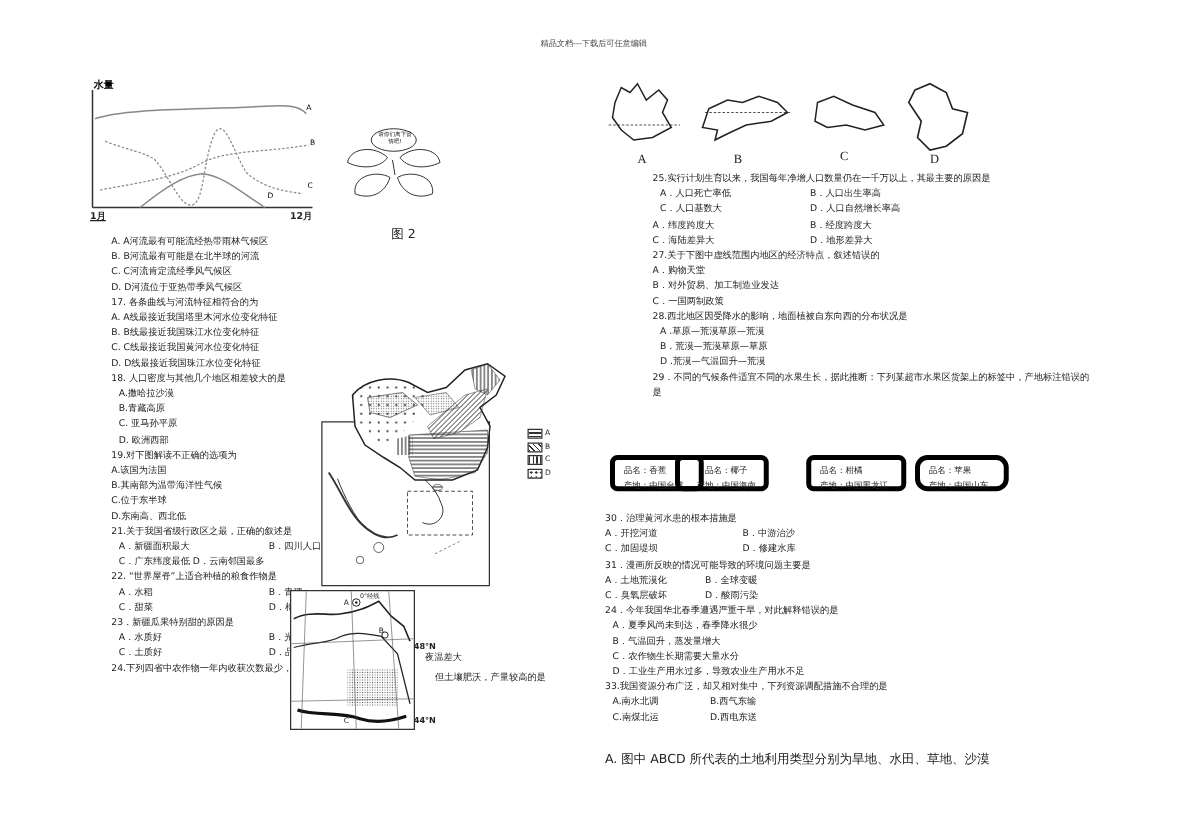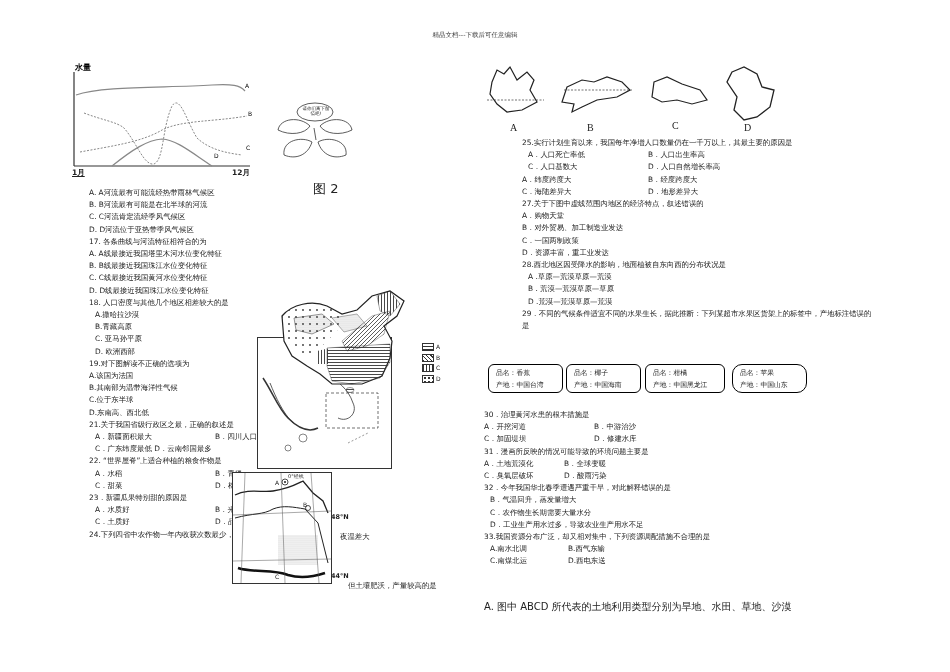--- a/index.html
+++ b/index.html
@@ -7,22 +7,22 @@
        font-family:"DejaVu Sans","Liberation Sans",sans-serif;color:#222;}
   .header{position:absolute;left:0;top:31px;width:950px;text-align:center;
           font-size:6.5px;color:#444;}
   .col{position:absolute;font-size:7.4px;line-height:12.2px;}
   .col .l{white-space:nowrap;}
   .ind{padding-left:6px;}
   .row2{display:flex;}
   .row2 .a{width:120px;}
   .abs{position:absolute;}
   svg{display:block;}
-  .fig-caption{position:absolute;font-size:13px;}
-  .label-box{position:absolute;border:1px solid #000000;border-radius:6px;
+  .fig-caption{position:absolute;font-size:10px;}
+  .label-box{position:absolute;border:4px solid #000000;border-radius:6px;
              width:75px;height:29px;font-size:6.8px;line-height:12px;
              padding:2px 0 0 7px;box-sizing:border-box;}
   .map-frame{position:absolute;border:1px solid #333;background:#fff;}
   .lat{position:absolute;font-size:6.5px;font-weight:bold;}
 </style>
 </head>
 <body>
 
 <div class="header">精品文档---下载后可任意编辑</div>
 
@@ -96,22 +96,22 @@
   <div class="row2 ind">
       <span class="a">A．水质好</span>
       <span>B．光照强，昼</span>
     </div>
   <div class="row2 ind">
       <span class="a">C．土质好</span>
       <span>D．品种好</span>
     </div>
   <div class="l">24.下列四省中农作物一年内收获次数最少，</div>
 </div>
-<div class="abs" style="left:340px;top:532px;font-size:7.4px;text-align:right;">夜温差大</div>
-<div class="abs" style="left:348px;top:537px;font-size:7.4px;margin-top:44px;">但土壤肥沃，产量较高的是</div>
+<div class="abs" style="left:340px;top:521px;font-size:7.4px;text-align:right;">夜温差大</div>
+<div class="abs" style="left:348px;top:537px;font-size:7.4px;">但土壤肥沃，产量较高的是</div>
 
 <div class="map-frame" style="left:257px;top:337px;width:133px;height:130px;">
   <svg width="133" height="130" viewBox="0 0 133 130">
     <path d="M5,40 C15,55 20,70 30,80 C40,90 50,95 60,90" fill="none" stroke="#333" stroke-width="1.5"></path>
     <path d="M12,45 C18,60 25,75 35,85" fill="none" stroke="#333" stroke-width="0.8"></path>
     <path d="M70,35 C80,45 90,50 95,65 C100,75 90,85 80,80" fill="none" stroke="#333" stroke-width="0.8"></path>
     <rect x="68" y="55" width="52" height="35" fill="none" stroke="#333" stroke-width="0.7" stroke-dasharray="3,2"></rect>
     <circle cx="30" cy="110" r="3" fill="none" stroke="#333" stroke-width="0.6"></circle>
     <circle cx="45" cy="100" r="4" fill="none" stroke="#333" stroke-width="0.6"></circle>
     <path d="M90,105 L110,95" stroke="#333" stroke-width="0.5" stroke-dasharray="2,2"></path>
@@ -220,34 +220,33 @@
       <span>B．经度跨度大</span>
     </div>
   <div class="row2">
       <span class="a" style="width:126px">C．海陆差异大</span>
       <span>D．地形差异大</span>
     </div>
   <div class="l">27.关于下图中虚线范围内地区的经济特点，叙述错误的</div>
   <div class="l">A．购物天堂</div>
   <div class="l">B．对外贸易、加工制造业发达</div>
   <div class="l">C．一国两制政策</div>
-  <div class="l">D．资源丰富，重工业发达</div>
   <div class="l">28.西北地区因受降水的影响，地面植被自东向西的分布状况是</div>
   <div class="l ind">A .草原—荒漠草原—荒漠</div>
   <div class="l ind">B . 荒漠—荒漠草原—草原</div>
-  <div class="l ind">D .荒漠—荒漠草原—荒漠</div>
+  <div class="l ind">D .荒漠—气温回升—荒漠</div>
   <div class="l">29．不同的气候条件适宜不同的水果生长，据此推断：下列某超市水果区货架上的标签中，产地标注错误的</div>
   <div class="l">是</div>
 </div>
 
 <div class="label-box" style="left:488px;top:364px;">
   <div>品名：香蕉</div>
   <div>产地：中国台湾</div>
 </div>
-<div class="label-box" style="left:566px;top:364px;">
+<div class="label-box" style="left:540px;top:364px;text-align:center;">
   <div>品名：椰子</div>
   <div>产地：中国海南</div>
 </div>
 <div class="label-box" style="left:645px;top:364px;width:80px;">
   <div>品名：柑橘</div>
   <div>产地：中国黑龙江</div>
 </div>
 <div class="label-box" style="left:732px;top:364px;border-radius:10px;">
   <div>品名：苹果</div>
   <div>产地：中国山东</div>
@@ -265,21 +264,22 @@
     </div>
   <div class="l">31．漫画所反映的情况可能导致的环境问题主要是</div>
   <div class="row2">
       <span class="a" style="width:80px">A．土地荒漠化</span>
       <span>B．全球变暖</span>
     </div>
   <div class="row2">
       <span class="a" style="width:80px">C．臭氧层破坏</span>
       <span>D．酸雨污染</span>
     </div>
-  <div class="l">32．今年我国华北春季遭遇严重干旱，对此解释错误的是</div>
+  <div class="l">24．今年我国华北春季遭遇严重干旱，对此解释错误的是</div>
+  <div class="l ind">A．夏季风尚未到达，春季降水很少</div>
   <div class="l ind">B．气温回升，蒸发量增大</div>
   <div class="l ind">C．农作物生长期需要大量水分</div>
   <div class="l ind">D．工业生产用水过多，导致农业生产用水不足</div>
   <div class="l">33.我国资源分布广泛，却又相对集中，下列资源调配措施不合理的是</div>
   <div class="row2 ind">
       <span class="a" style="width:78px">A.南水北调</span>
       <span>B.西气东输</span>
     </div>
   <div class="row2 ind">
       <span class="a" style="width:78px">C.南煤北运</span>

